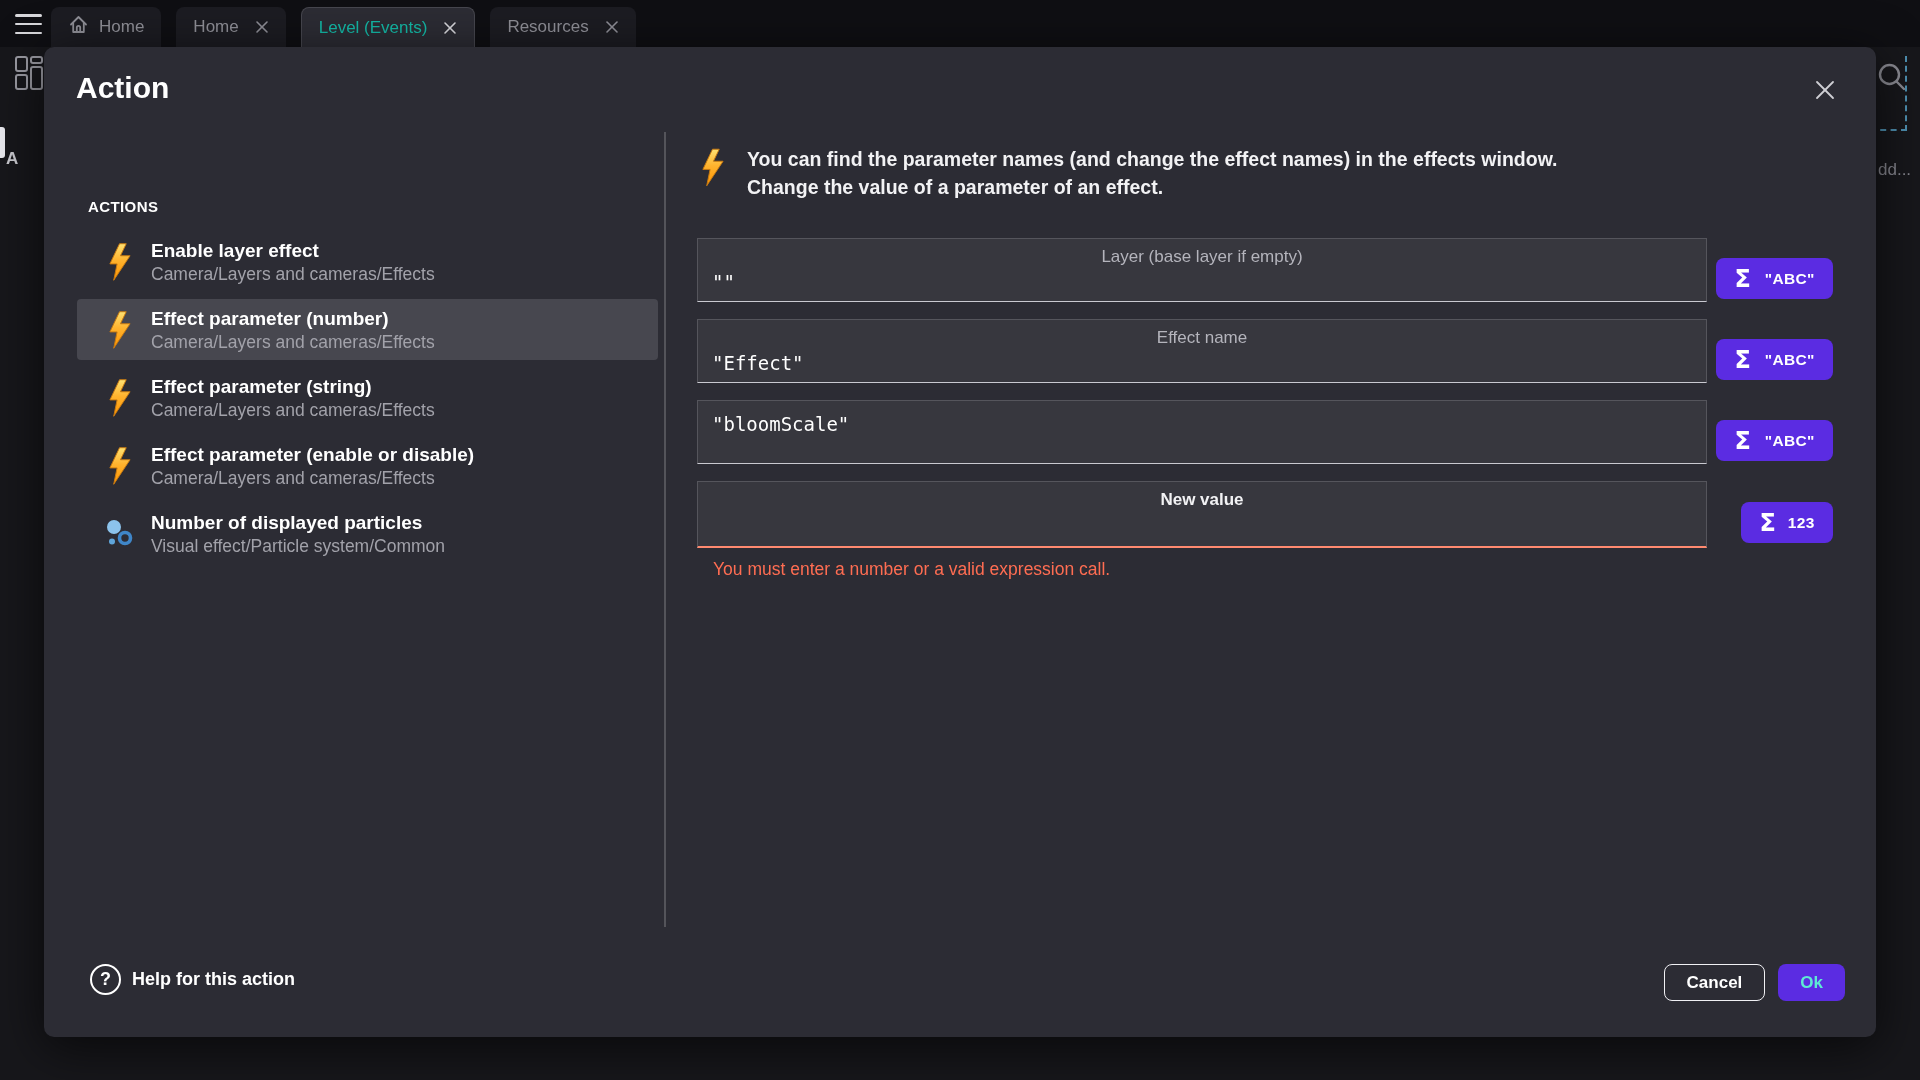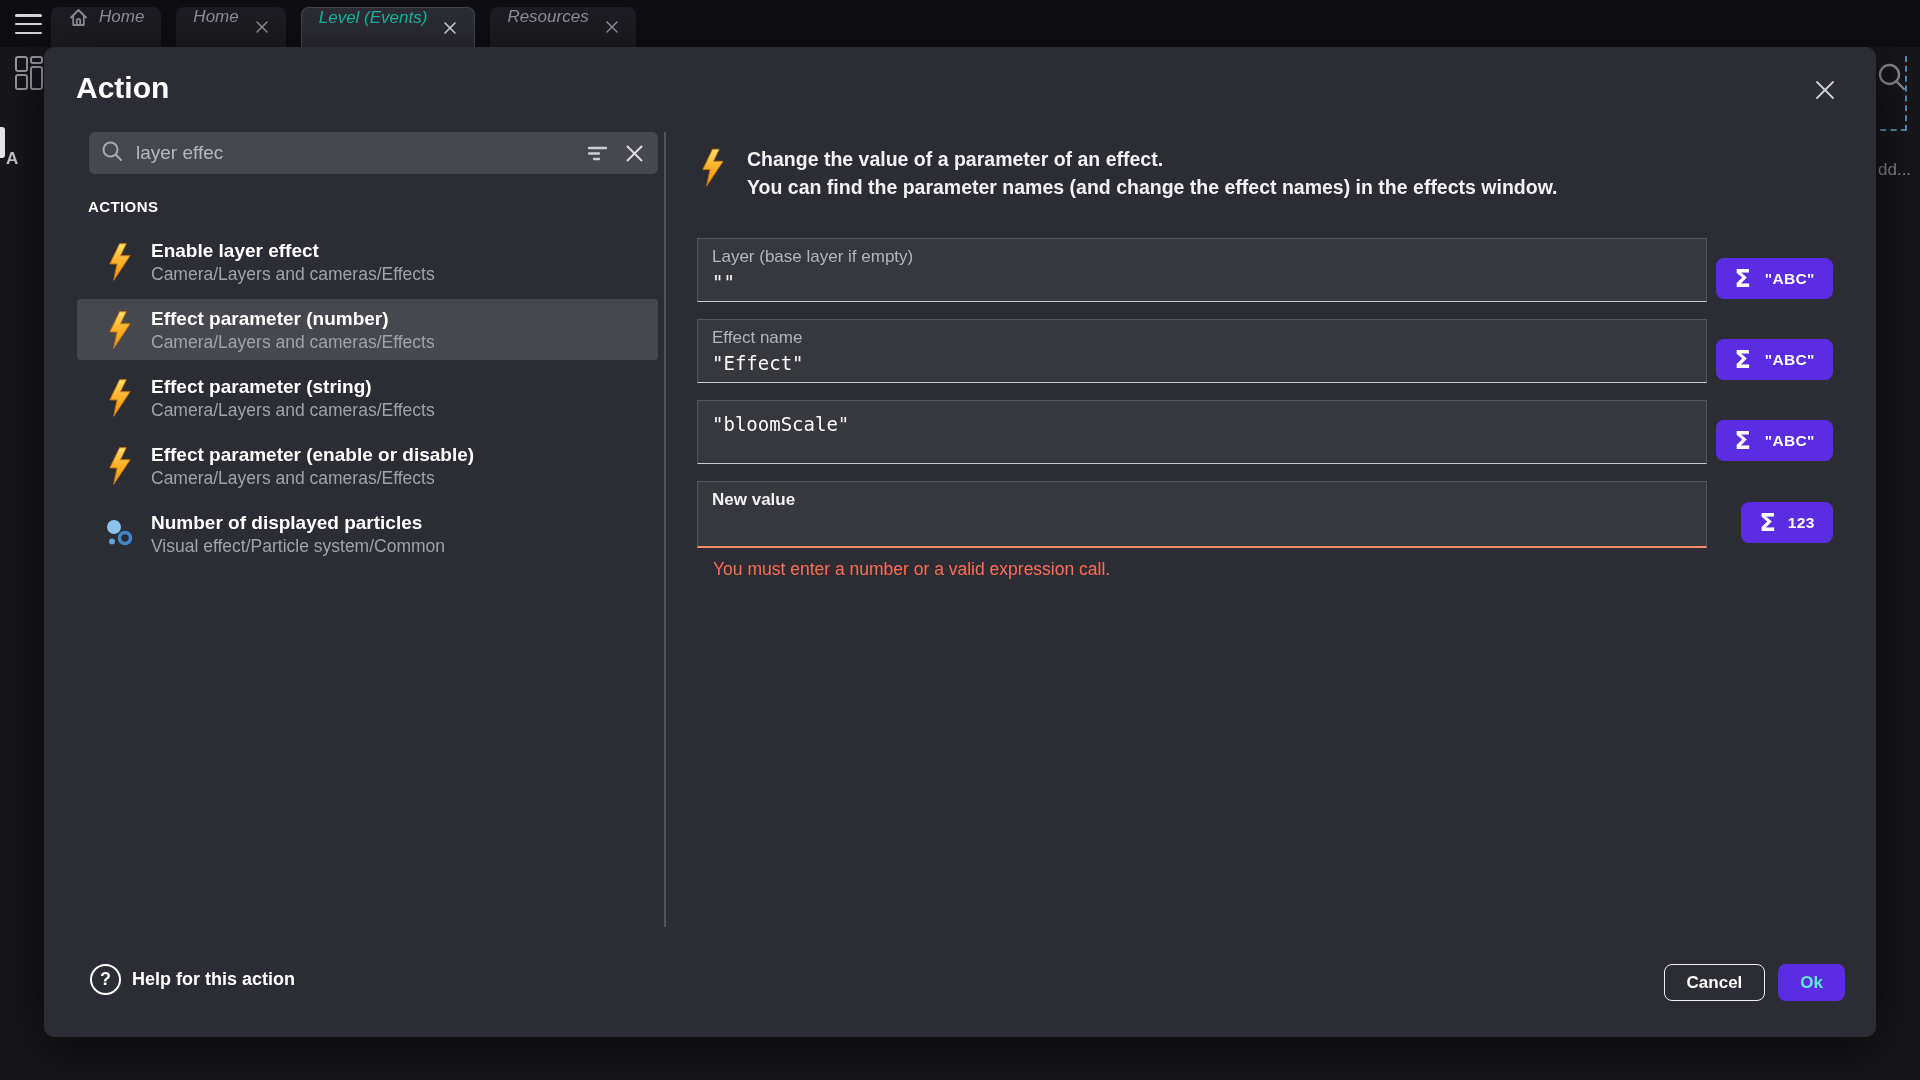--- a/index.html
+++ b/index.html
@@ -9,21 +9,21 @@
   }
   *{box-sizing:border-box; margin:0; padding:0;}
   html,body{width:1920px; height:1080px; overflow:hidden;}
   body{background:var(--app_bg); font-family:"Liberation Sans", sans-serif; position:relative;}
 
   
   .topbar{position:absolute; left:0; top:0; width:1920px; height:47px; background:var(--bar_bg); z-index:1;}
   .hamburger{position:absolute; left:15px; top:14px; width:27px; height:20px; display:flex; flex-direction:column; justify-content:space-between; cursor:pointer;}
   .hamburger span{display:block; height:2.5px; background:#d8d8dc; border-radius:2px;}
   .tabs{position:absolute; left:51px; bottom:0; display:flex; gap:15px; align-items:flex-end;}
-  .tab{height:40px; display:flex; gap:10px; padding:0 17px; background:#1c1c22; color:#8f8f97; font-size:17px; border-radius:8px 8px 0 0; cursor:pointer; white-space:nowrap;font-style:italic;}
+  .tab{height:40px; display:flex; align-items:center; gap:10px; padding:0 17px; background:#1c1c22; color:#8f8f97; font-size:17px; border-radius:8px 8px 0 0; cursor:pointer; white-space:nowrap;}
   .tab.active{background:var(--dialog_bg); color:#14b8a6; border:1px solid #46464e; border-bottom:none;}
   .tab svg{flex:none;}
   .tab-close{margin-left:6px; display:flex; align-items:center;}
 
   
   .bg-item{position:absolute; z-index:1;}
   .left-sliver{left:0; top:127px; width:5px; height:31px; background:#e9e9ee; border-radius:0 3px 3px 0;}
   .left-partial-a{left:6px; top:149px; color:#c9c9cf; font-size:17px; font-weight:700;}
   .left-grid-icon{left:14px; top:55px;}
   .right-search-icon{left:1876px; top:61px;}
@@ -49,21 +49,21 @@
   .action-item .item-icon{width:30px; height:42px; margin-left:27px; flex:none; display:flex; align-items:center; justify-content:center;}
   .action-item .item-text{margin-left:17px;}
   .item-title{font-size:19px; font-weight:700; color:#fff; line-height:24px;}
   .item-subtitle{font-size:17.5px; color:#a2a2aa; line-height:22px;}
   .panel-divider{position:absolute; left:620px; top:85px; width:2px; height:795px; background:#54545a;}
 
   
   .desc-icon{position:absolute; left:656px; top:99px;}
   .desc-text{position:absolute; left:703px; top:99px; font-size:19.5px; font-weight:600; color:#f2f2f4; line-height:27.5px;}
   .field{position:absolute; left:653px; width:1010px; background:var(--field_bg); border:1px solid #55555c; border-bottom:1px solid #c9c9d0; padding:8px 14px;}
-  .field-label{font-size:17px; color:#b4b4bc;}
+  .field-label{font-size:17px; color:#b4b4bc;text-align:center;}
   .field-value{font-size:19px; color:#fff; font-family:"DejaVu Sans Mono", monospace; margin-top:4px; min-height:23px;}
   .field.error-state{border-bottom:2px solid var(--error_underline);}
   .field.error-state .field-label{color:#f2f2f4; font-weight:700;}
   .field-1{top:191px; height:64px;}
   .field-2{top:272px; height:64px;}
   .field-3{top:353px; height:64px;}
   .field-4{top:434px; height:67px;}
   .error-text{position:absolute; left:669px; top:512px; font-size:17.5px; color:var(--error);}
 
   .expr-btn{position:absolute; right:43px; height:41px; background:var(--accent); border:none; border-radius:8px; color:#fff; display:flex; align-items:center; justify-content:center; gap:14px; cursor:pointer;}
@@ -154,44 +154,20 @@
 
 <div class="dialog">
   <div class="dialog-title">Action</div>
   <div class="dialog-close">
     <svg width="22" height="22" viewBox="0 0 22 22" stroke="#cfcfd4" stroke-width="1.8" stroke-linecap="round">
         <line x1="3" y1="3" x2="19" y2="19"></line>
         <line x1="19" y1="3" x2="3" y2="19"></line>
       </svg>
   </div>
 
-  <div class="searchbar">
-    <span>
-      <svg width="23" height="23" viewBox="0 0 23 23" fill="none" stroke="#a8a8b0" stroke-width="2" stroke-linecap="round">
-        <circle cx="9.5" cy="9.5" r="7"></circle>
-          <line x1="14.8" y1="14.8" x2="20" y2="20"></line>
-      </svg>
-    </span>
-    <input type="text" value="layer effec" style="">
-    <div class="search-actions">
-      <span class="icon-btn">
-        <svg width="23" height="23" viewBox="0 0 23 23" stroke="#cdcdd6" stroke-width="2.3" stroke-linecap="round">
-          <line x1="3" y1="6" x2="20" y2="6"></line>
-            <line x1="3" y1="11.5" x2="13" y2="11.5"></line>
-            <line x1="8" y1="17" x2="13" y2="17"></line>
-        </svg>
-      </span>
-      <span class="icon-btn">
-        <svg width="19" height="19" viewBox="0 0 19 19" stroke="#dcdce2" stroke-width="1.9" stroke-linecap="round">
-            <line x1="2.5" y1="2.5" x2="16.5" y2="16.5"></line>
-            <line x1="16.5" y1="2.5" x2="2.5" y2="16.5"></line>
-          </svg>
-      </span>
-    </div>
-  </div>
 
   <div class="section-label">ACTIONS</div>
 
   <div class="action-list">
 
     <div class="action-item">
       <span class="item-icon">
         <svg width="25" height="40" viewBox="0 0 26 40">
           <defs>
               <linearGradient id="bolt1" x1="0" y1="0" x2="0" y2="1">
@@ -261,22 +237,22 @@
   </div>
 
   <div class="panel-divider"></div>
 
   <div class="desc-icon">
     <svg width="25" height="43" viewBox="0 0 26 40">
       <path d="M13 1 L3 22 h7.5 L7 39 L24 13.5 h-10 L20 1 Z" fill="url(#bolt1)" stroke="#c97a10" stroke-width="1"></path>
     </svg>
   </div>
   <div class="desc-text">
+    <div>You can find the parameter names (and change the effect names) in the effects window.</div>
     <div>Change the value of a parameter of an effect.</div>
-    <div>You can find the parameter names (and change the effect names) in the effects window.</div>
   </div>
 
   <div class="field field-1">
     <div class="field-label">Layer (base layer if empty)</div>
     <div class="field-value">""</div>
   </div>
   <button class="expr-btn btn-1">
     <span class="sigma">Σ</span>
     <span class="expr-label">"ABC"</span>
   </button>

